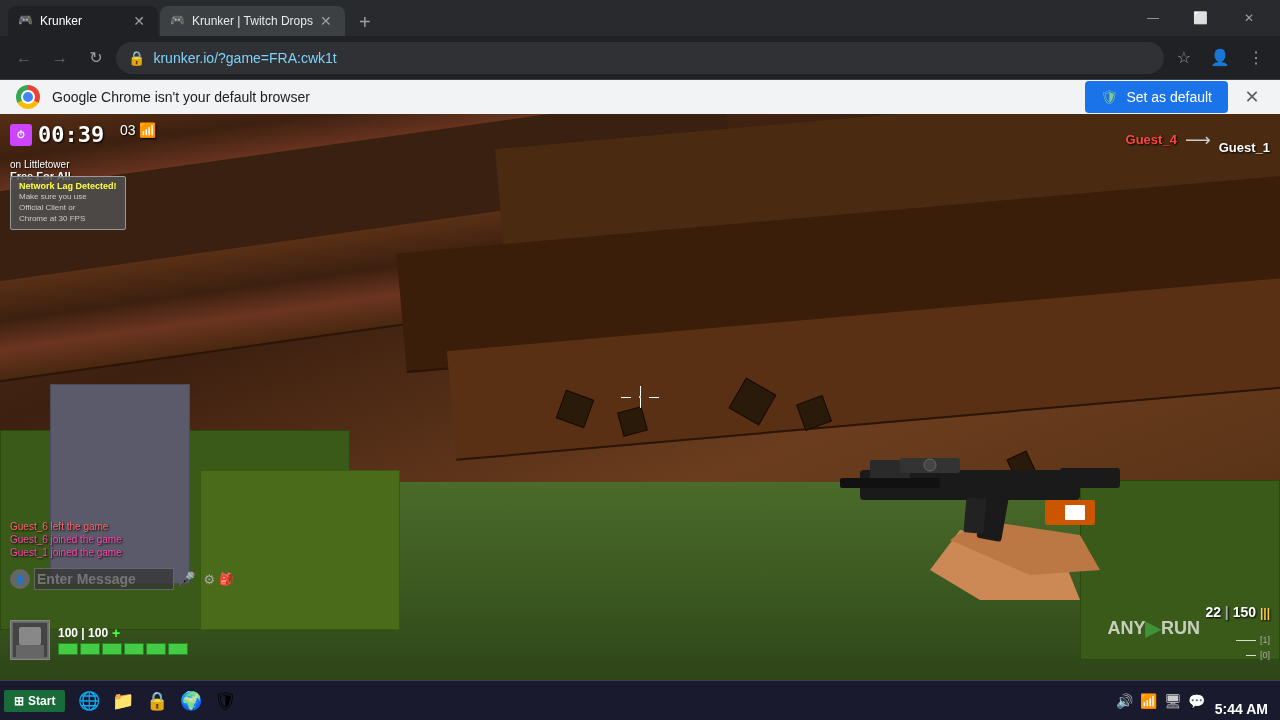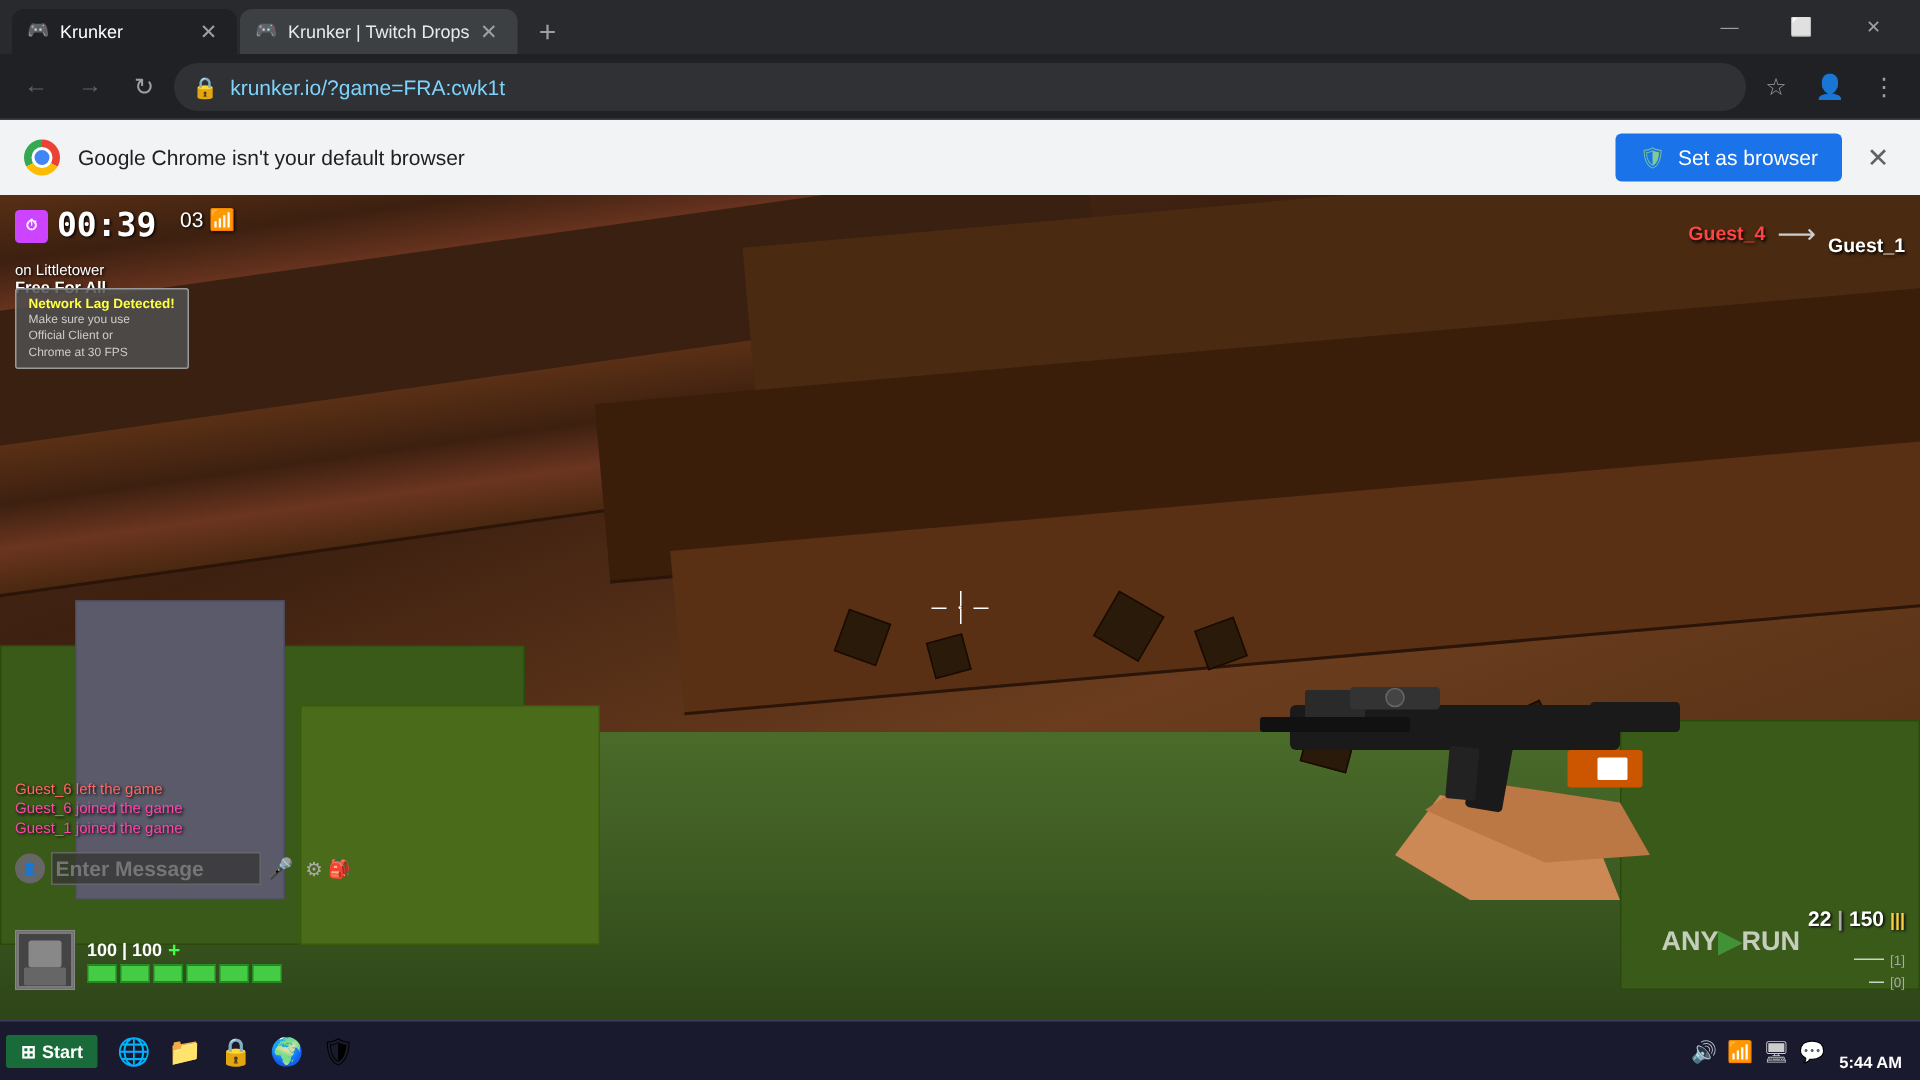--- a/index.html
+++ b/index.html
@@ -24,21 +24,21 @@
     .nav-bar { height: 44px; background: #202124; display: flex; align-items: center; padding: 0 8px; gap: 4px; border-bottom: 1px solid #3c4043; }
     .nav-btn { width: 32px; height: 32px; display: flex; align-items: center; justify-content: center; color: #9aa0a6; font-size: 16px; border-radius: 50%; cursor: pointer; flex-shrink: 0; }
     .nav-btn.disabled { color: #5f6368; cursor: default; }
     .address-bar { flex: 1; height: 32px; background: #303134; border-radius: 16px; display: flex; align-items: center; padding: 0 12px; gap: 8px; }
     .lock-icon { color: #9aa0a6; font-size: 14px; }
     .url-text { color: #7dd3fc; font-size: 14px; flex: 1; }
     .nav-right-btns { display: flex; align-items: center; gap: 4px; }
     .nav-icon-btn { width: 32px; height: 32px; display: flex; align-items: center; justify-content: center; color: #9aa0a6; font-size: 16px; border-radius: 50%; cursor: pointer; }
 
     
-    .info-bar { height: 50px; background: #f1f3f4; display: flex; align-items: center; padding: 0 16px; gap: 12px; }
+    .info-bar { height: 34px; background: #f1f3f4; display: flex; align-items: center; padding: 0 16px; gap: 12px; }
     .chrome-logo { width: 24px; height: 24px; border-radius: 50%; background: conic-gradient(#ea4335 0deg 120deg, #fbbc05 120deg 240deg, #34a853 240deg 360deg); position: relative; flex-shrink: 0; }
     .chrome-logo::after { content: ''; position: absolute; top: 50%; left: 50%; transform: translate(-50%, -50%); width: 10px; height: 10px; background: #4285f4; border-radius: 50%; border: 2px solid white; }
     .info-text { font-size: 14px; color: #202124; flex: 1; }
     .set-default-btn { background: #1a73e8; color: white; border: none; border-radius: 4px; padding: 8px 16px; font-size: 14px; cursor: pointer; display: flex; align-items: center; gap: 8px; white-space: nowrap; }
     .set-default-btn .shield { color: #81c995; font-size: 14px; }
     .dismiss-btn { width: 24px; height: 24px; display: flex; align-items: center; justify-content: center; color: #5f6368; font-size: 18px; cursor: pointer; border-radius: 50%; flex-shrink: 0; }
 
     
     .game-area { flex: 1; position: relative; overflow: hidden; background: #4a2a1a; }
 
@@ -121,21 +121,21 @@
     .ammo-bullets { color: #ffcc44; font-size: 12px; }
 
     
     .taskbar { height: 40px; background: #1a1a2e; display: flex; align-items: center; padding: 0 4px; border-top: 1px solid #3a3a5a; flex-shrink: 0; }
     .start-btn { background: #1a6b3a; color: white; padding: 4px 10px; font-size: 12px; font-weight: bold; cursor: pointer; border-radius: 2px; margin-right: 4px; display: flex; align-items: center; gap: 4px; }
     .taskbar-icons { display: flex; align-items: center; gap: 2px; margin-left: 4px; }
     .taskbar-icon { width: 32px; height: 32px; display: flex; align-items: center; justify-content: center; font-size: 18px; cursor: pointer; border-radius: 2px; }
     .taskbar-right { margin-left: auto; display: flex; align-items: center; gap: 8px; padding-right: 8px; }
     .sys-icons { display: flex; align-items: center; gap: 4px; }
     .sys-icon { width: 20px; height: 20px; display: flex; align-items: center; justify-content: center; color: #cccccc; font-size: 14px; cursor: pointer; }
-    .clock { color: #ffffff; font-size: 11px; text-align: center; margin-top: 16px; }
+    .clock { color: #ffffff; font-size: 14px; text-align: center; margin-top: 16px; }
     .clock-time { font-weight: bold; }
 
     
     .tab.active .tab-title { color: #ffffff; }
   </style>
 </head>
 <body>
 
 <div class="browser-frame">
 
@@ -175,21 +175,21 @@
       <div class="nav-icon-btn">👤</div>
       <div class="nav-icon-btn">⋮</div>
     </div>
   </div>
 
   <div class="info-bar">
     <div class="chrome-logo"></div>
     <span class="info-text">Google Chrome isn't your default browser</span>
     <button class="set-default-btn">
       <span class="shield">🛡</span>
-      <span>Set as browser</span>
+      <span>Set as default</span>
     </button>
     <div class="dismiss-btn">✕</div>
   </div>
 
   <div class="game-area">
 
     <div class="game-bg"></div>
 
     <div class="wood-plank" style="top:0; left:-20px; width:700px; height:120px; transform:rotate(-8deg); transform-origin: top left;"></div>
     <div class="wood-plank" style="top:80px; left:-20px; width:750px; height:100px; transform:rotate(-8deg); transform-origin: top left; background: #3a2010;"></div>

